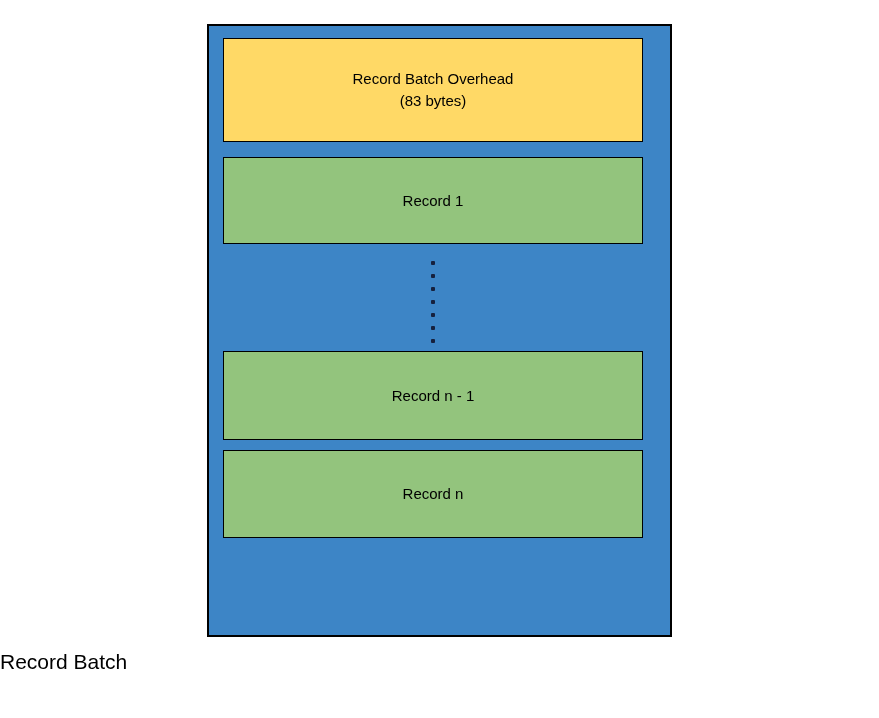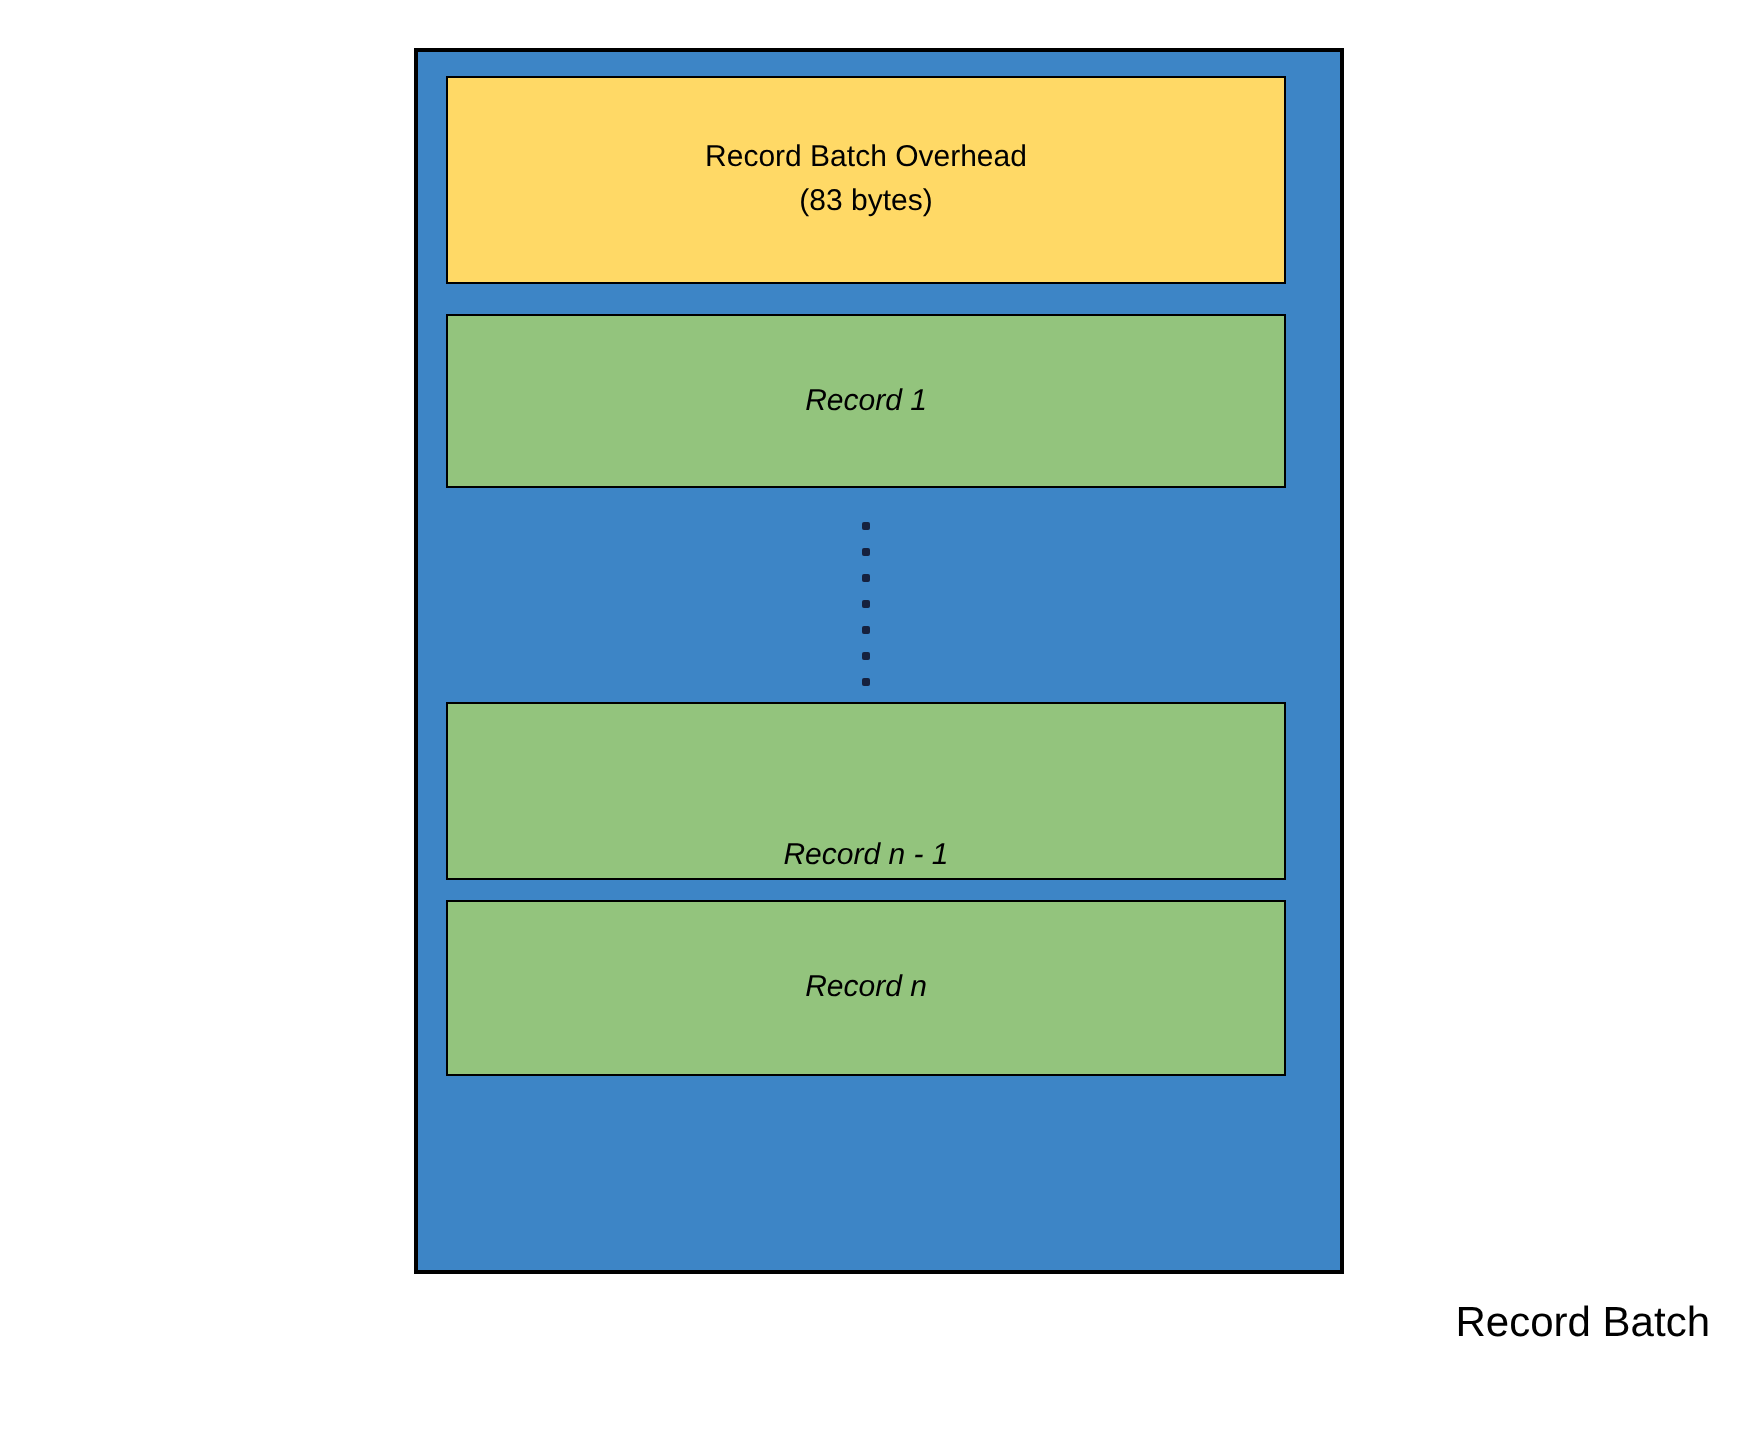--- a/index.html
+++ b/index.html
@@ -38,46 +38,45 @@
     font-size: 15px;
     line-height: 1.45;
   }
   .overhead-box {
     height: 104px;
     margin-bottom: 15px;
     background: var(--overhead-color, #FFD966);
   }
   .record-box {
     background: var(--record-color, #93C47D);
-    font-style: italic;
   }
   .record-1 { height: 87px; margin-bottom: 9px; }
   .record-2 { height: 87px; }
-  .record-n1 { height: 89px; margin-bottom: 10px; justify-content: flex-end; }
+  .record-n1 { height: 89px; margin-bottom: 10px; }
   .record-n { height: 88px; text-align: center; }
   .dots {
     height: 98px;
     display: flex;
     flex-direction: column;
     align-items: center;
     justify-content: center;
     gap: 9px;
   }
   .dot {
     width: 4px;
     height: 4px;
     border-radius: 1px;
     background: var(--dot-color, #16213E);
   }
   .caption {
     position: absolute;
     left: 0;
     top: 650px;
     width: 855px;
-    text-align: right;
+    text-align: left;
     font-size: 21px;
     color: var(--text-color, #000);
   }
 </style>
 </head>
 <body>
 
 <div class="canvas" style="--container-color: #3D85C6; --overhead-color: #FFD966; --record-color: #93C47D; --border-color: #000000; --dot-color: #16213E; --text-color: #000000;">
   <div class="batch-box">
 

